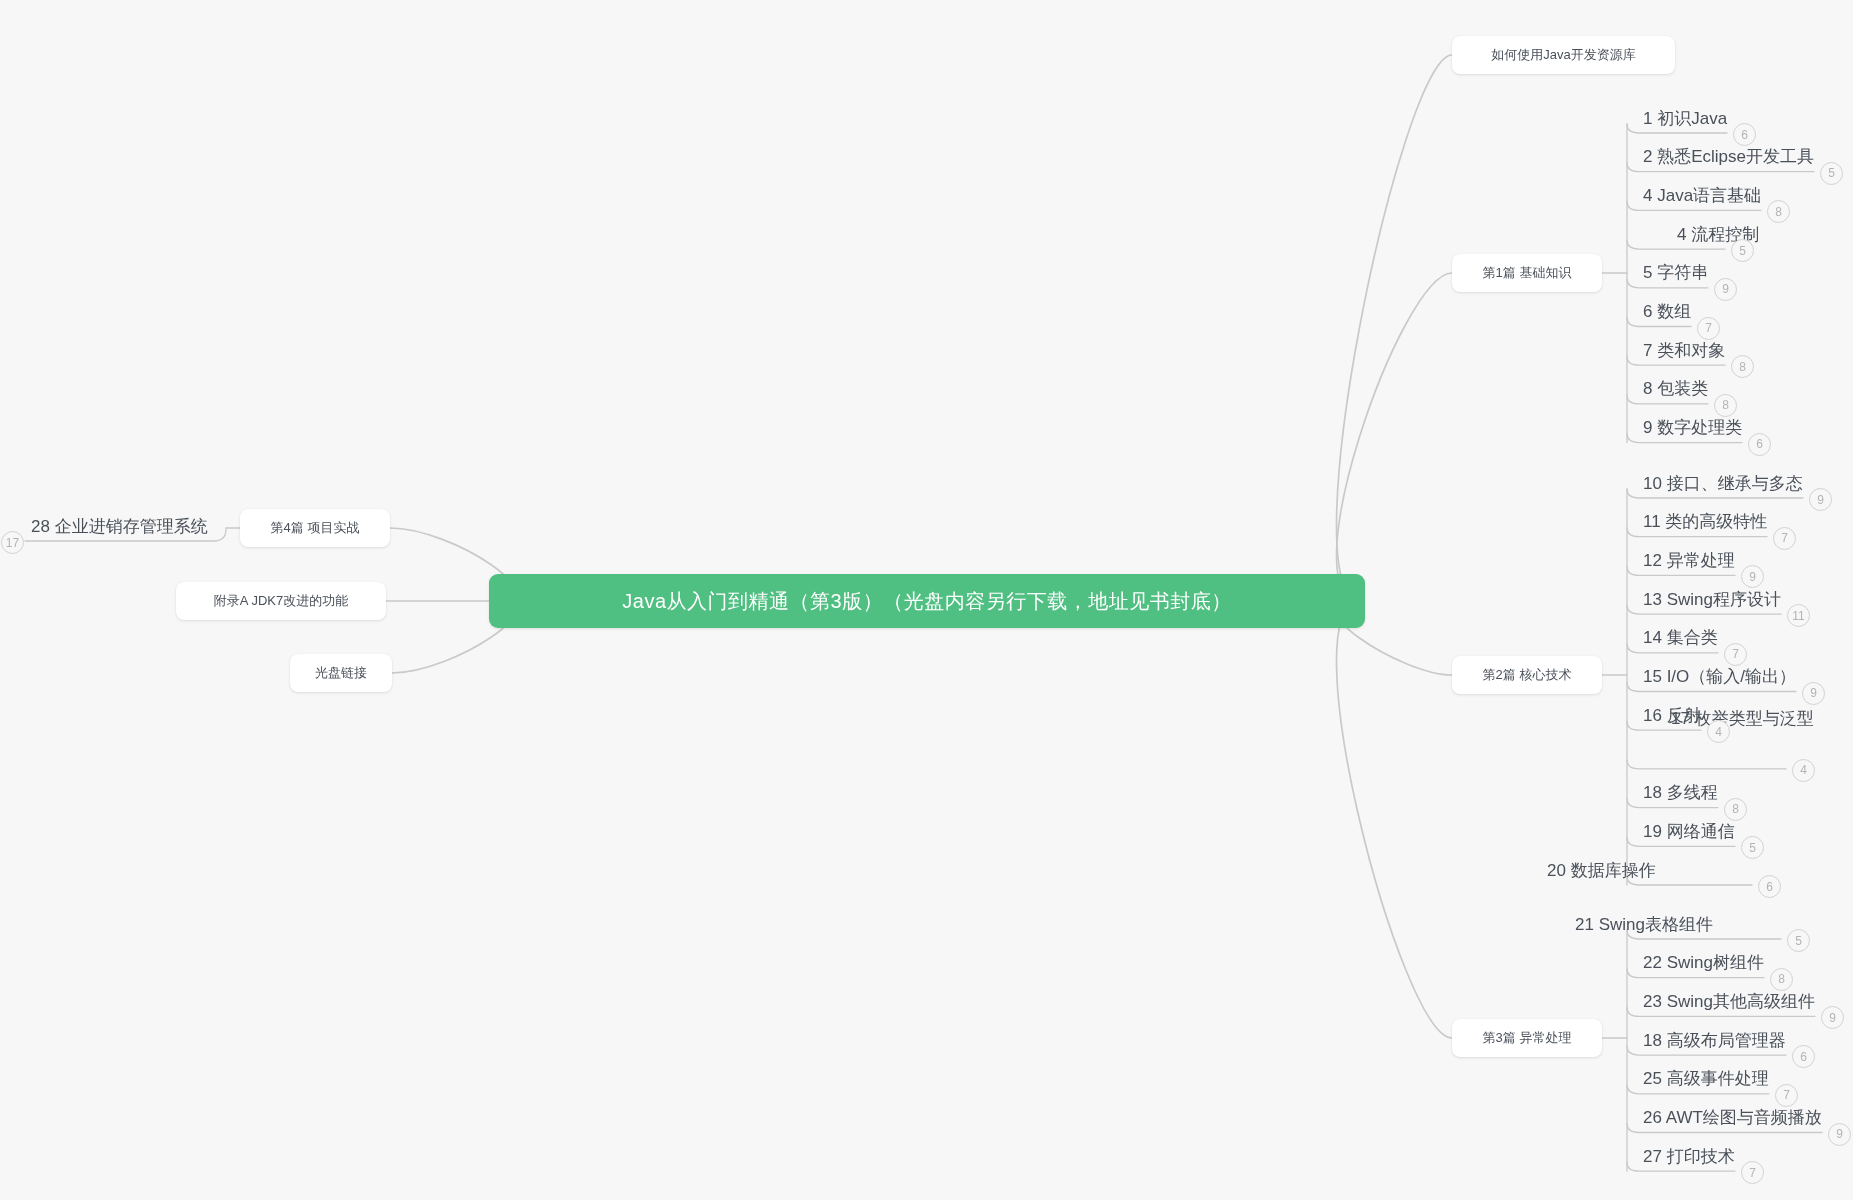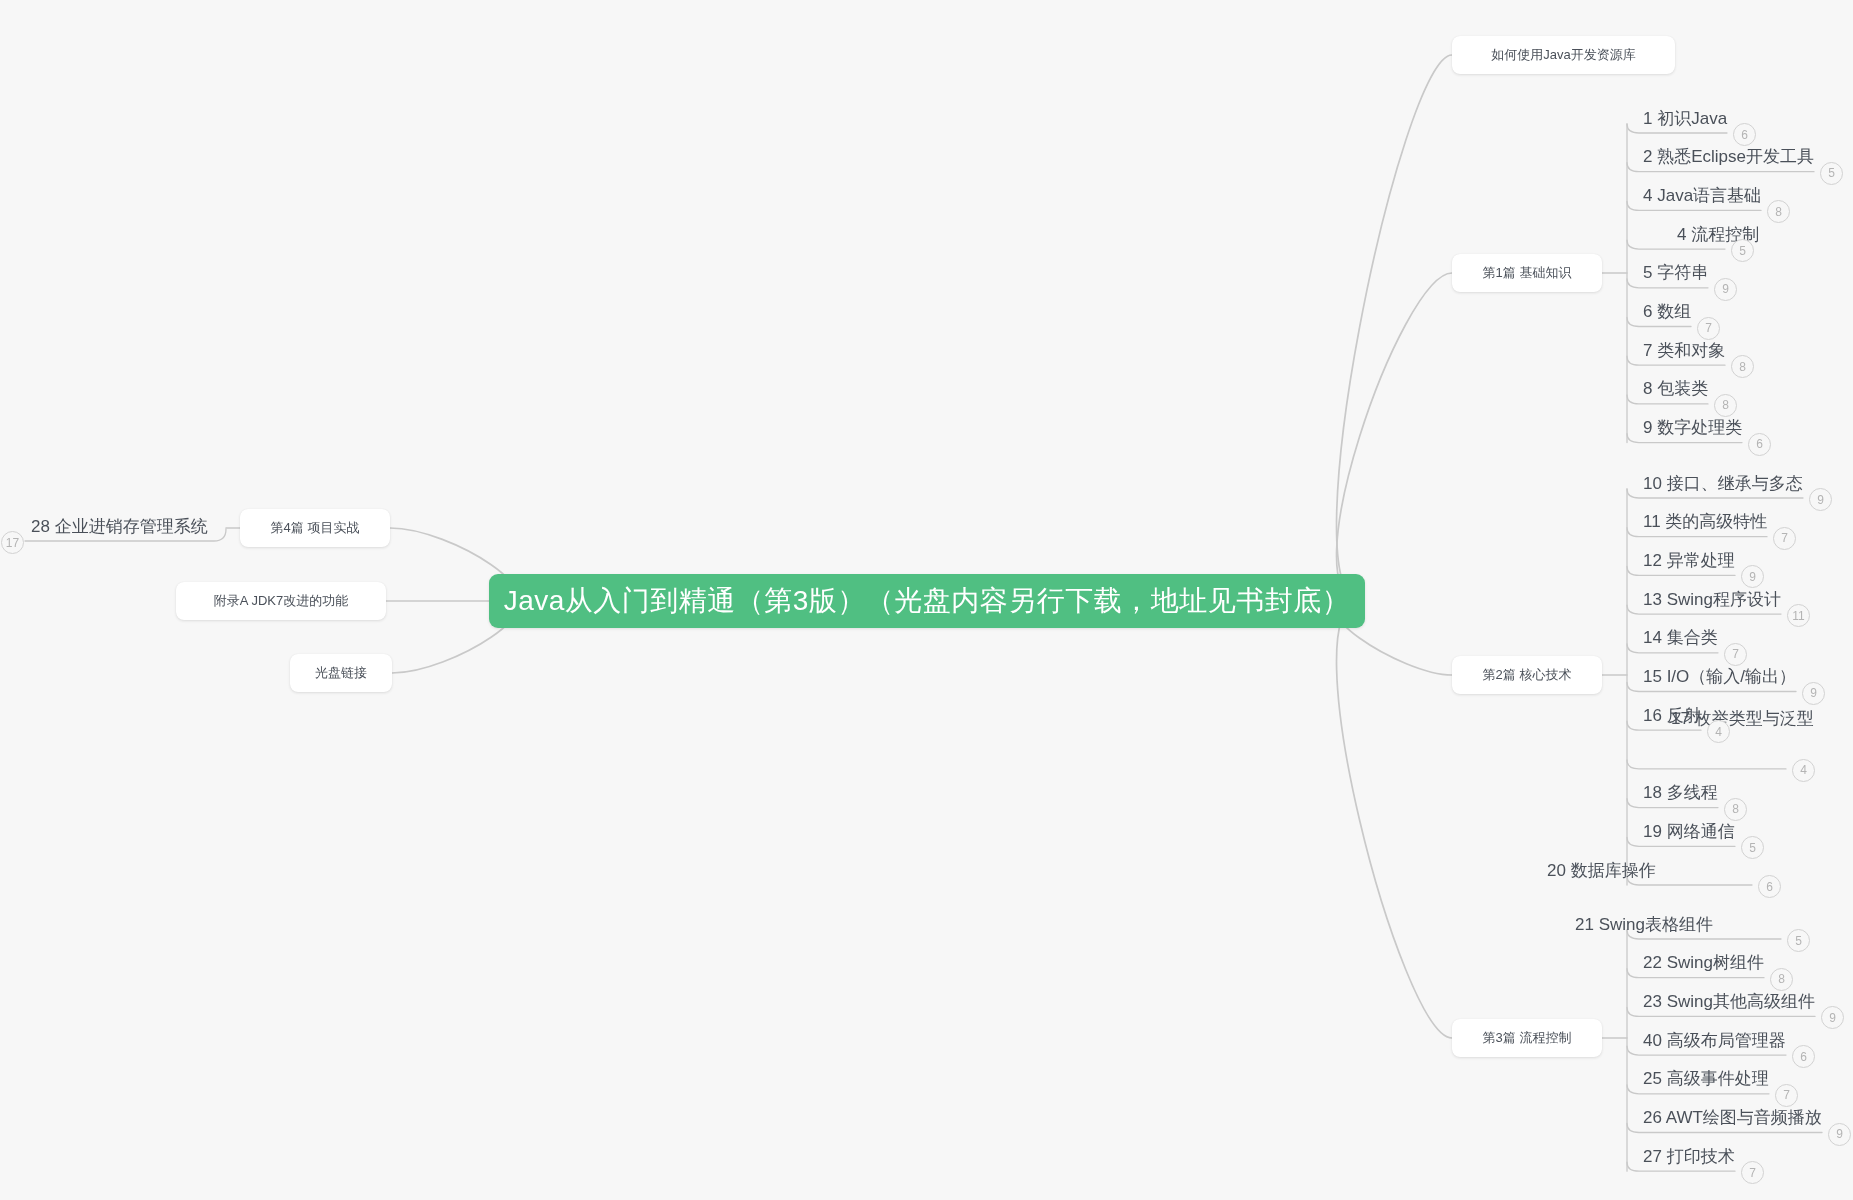--- a/index.html
+++ b/index.html
@@ -21,21 +21,21 @@
   }
 
   
   .center-node {
     position: absolute;
     box-sizing: border-box;
     display: flex; align-items: center; justify-content: center;
     background: #50bf82;
     color: #ffffff;
     border-radius: 9px;
-    font-size: 28px;
+    font-size: 20px;
     letter-spacing: 0.5px;
     white-space: nowrap;
     box-shadow: 0 1px 3px rgba(0,0,0,0.10);
     z-index: 6;
   }
 
   
   .branch-node {
     position: absolute;
     box-sizing: border-box;
@@ -160,28 +160,28 @@
     <div class="leaf-node" style="left: 1643px; top: 702.2px; height: 26px;">16 反射</div>
     <div class="count-badge" style="left: 1707px; top: 720.2px;">4</div>
     <div class="leaf-node" style="left: 1643px; top: 705px; height: 26px; margin-left: 28px;">17 枚举类型与泛型</div>
     <div class="count-badge" style="left: 1792px; top: 758.9px;">4</div>
     <div class="leaf-node" style="left: 1643px; top: 779.6px; height: 26px;">18 多线程</div>
     <div class="count-badge" style="left: 1724px; top: 797.6px;">8</div>
     <div class="leaf-node" style="left: 1643px; top: 818.3px; height: 26px;">19 网络通信</div>
     <div class="count-badge" style="left: 1741px; top: 836.3px;">5</div>
     <div class="leaf-node" style="left: 1547px; top: 857px; height: 26px;">20 数据库操作</div>
     <div class="count-badge" style="left: 1758px; top: 875px;">6</div>
-    <div class="branch-node" style="left: 1452px; top: 1019px; width: 150px; height: 38px;">第3篇 流程控制</div>
+    <div class="branch-node" style="left: 1452px; top: 1019px; width: 150px; height: 38px;">第3篇 异常处理</div>
     <div class="leaf-node" style="left: 1575px; top: 911px; height: 26px; text-align: center;">21 Swing表格组件</div>
     <div class="count-badge" style="left: 1787px; top: 929px;">5</div>
     <div class="leaf-node" style="left: 1643px; top: 949.7px; height: 26px;">22 Swing树组件</div>
     <div class="count-badge" style="left: 1770px; top: 967.7px;">8</div>
     <div class="leaf-node" style="left: 1643px; top: 988.4px; height: 26px;">23 Swing其他高级组件</div>
     <div class="count-badge" style="left: 1821px; top: 1006.4px;">9</div>
-    <div class="leaf-node" style="left: 1643px; top: 1027.1px; height: 26px;">40 高级布局管理器</div>
+    <div class="leaf-node" style="left: 1643px; top: 1027.1px; height: 26px;">18 高级布局管理器</div>
     <div class="count-badge" style="left: 1792px; top: 1045.1px;">6</div>
     <div class="leaf-node" style="left: 1643px; top: 1065.8px; height: 26px;">25 高级事件处理</div>
     <div class="count-badge" style="left: 1775px; top: 1083.8px;">7</div>
     <div class="leaf-node" style="left: 1643px; top: 1104.5px; height: 26px;">26 AWT绘图与音频播放</div>
     <div class="count-badge" style="left: 1828px; top: 1122.5px;">9</div>
     <div class="leaf-node" style="left: 1643px; top: 1143.2px; height: 26px;">27 打印技术</div>
     <div class="count-badge" style="left: 1741px; top: 1161.2px;">7</div>
     <div class="branch-node" style="left: 240px; top: 509px; width: 150px; height: 38px;">第4篇 项目实战</div>
     <div class="leaf-node" style="left: 31px; top: 513px; height: 26px;">28 企业进销存管理系统</div>
     <div class="count-badge" style="left: 1px; top: 531px;">17</div>

